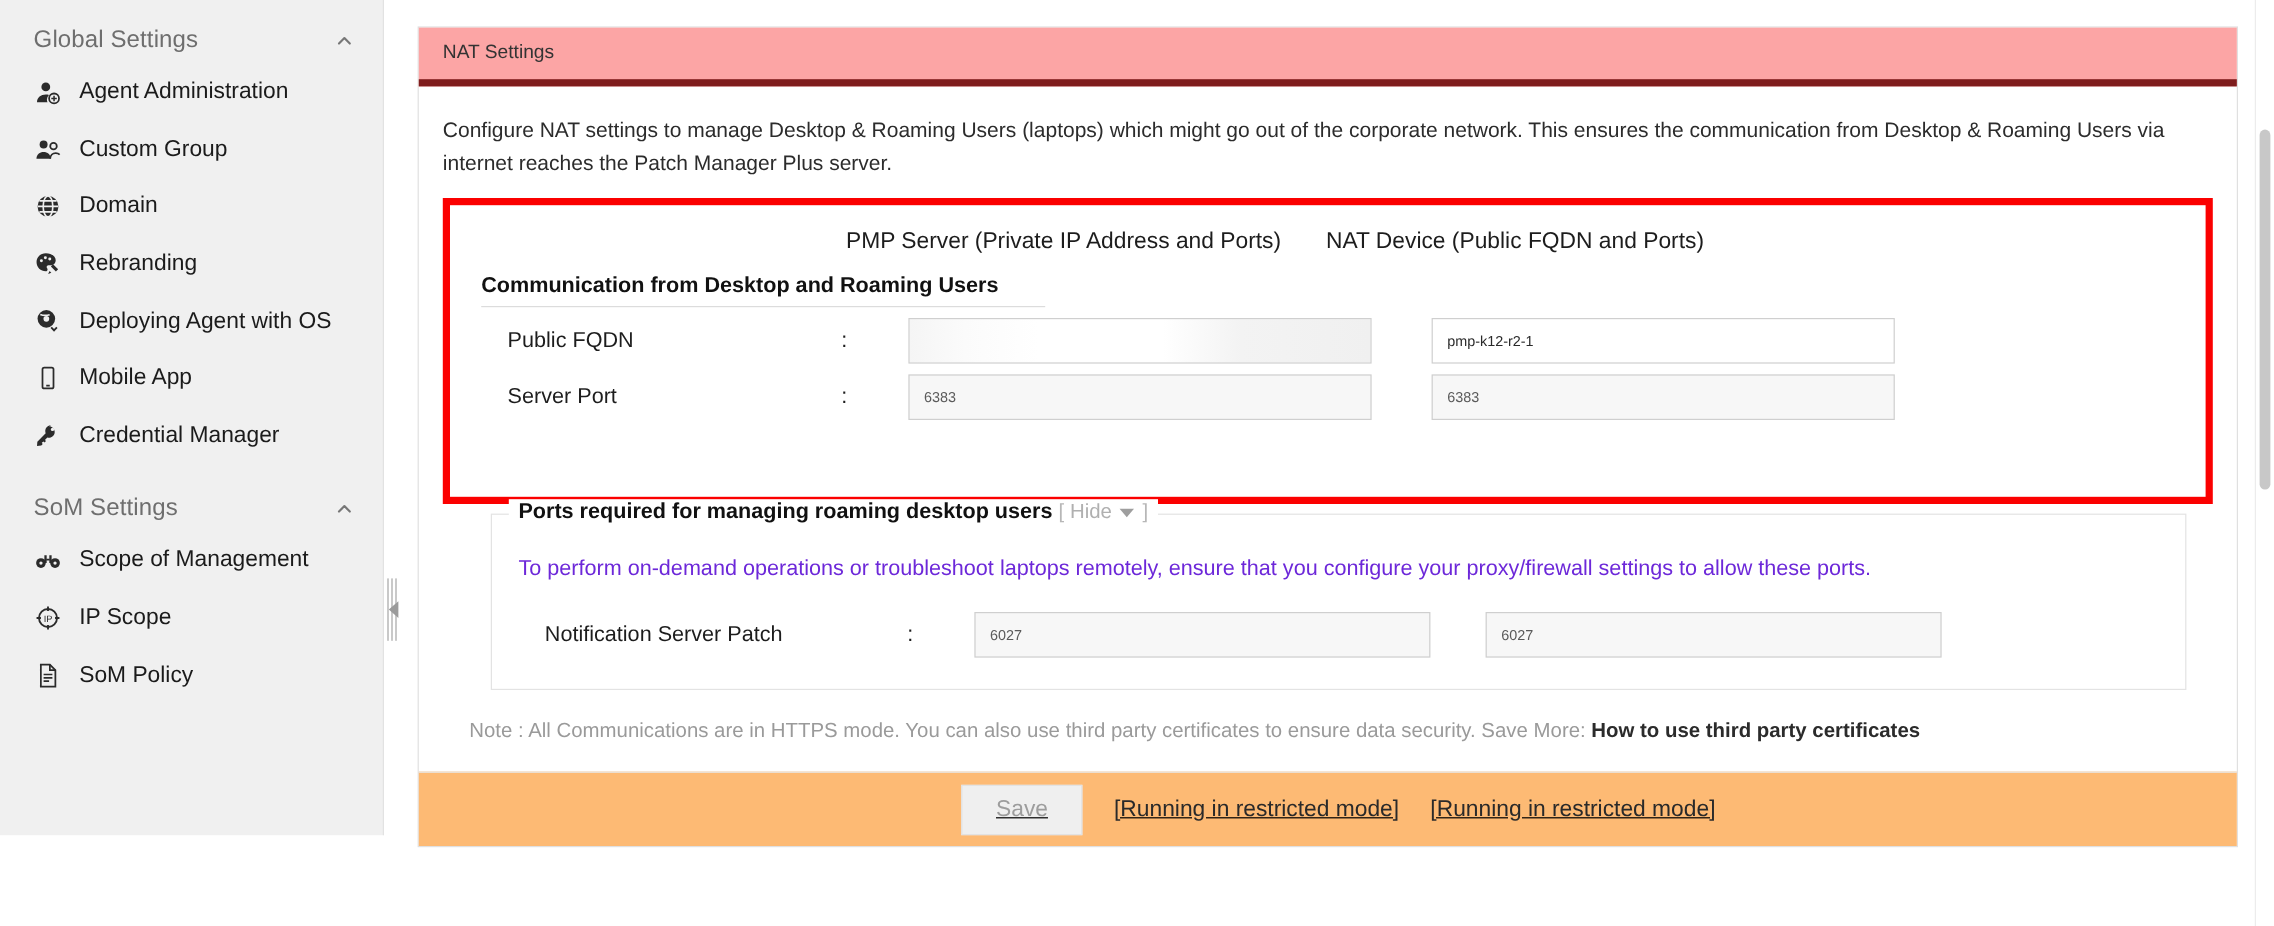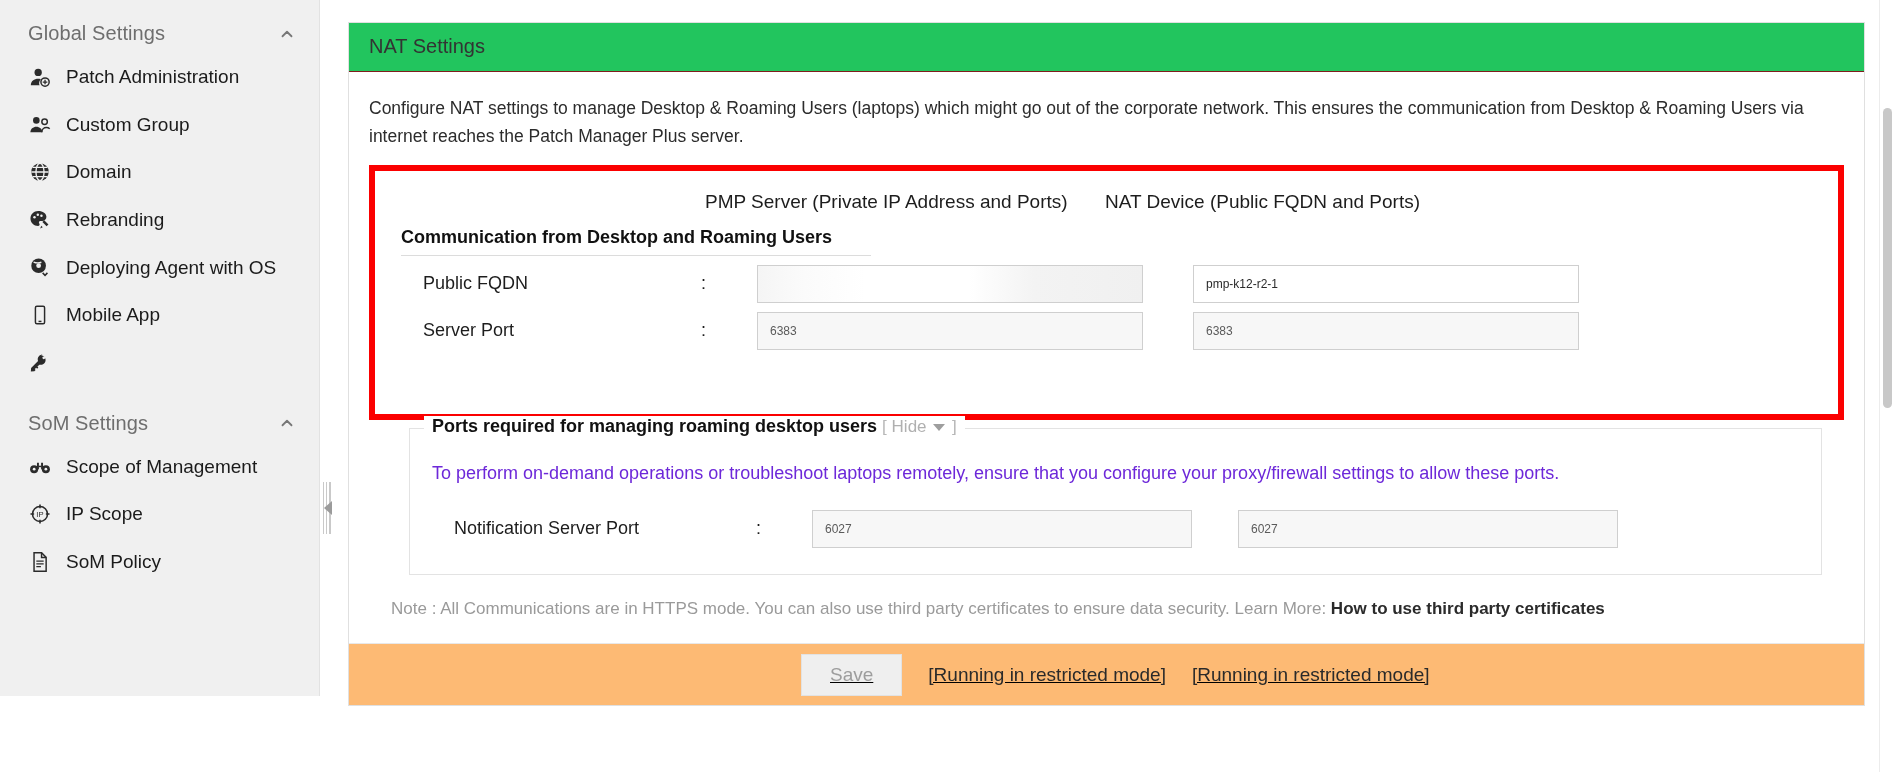--- a/index.html
+++ b/index.html
@@ -86,24 +86,24 @@
     position: relative;
     overflow: hidden;
   }
   .card {
     border: 1px solid #e0e0e0;
     background: #ffffff;
     height: 684px;
     position: relative;
   }
   .card-head {
-    background: #22c55e;
-    border-bottom: 1px solid #7f1d1d;
+    background: #fca5a5;
+    border-bottom: 6px solid #7f1d1d;
     padding: 12px 20px 13px 20px;
-    font-size: 20px;
+    font-size: 16px;
     color: #333333;
   }
   .card-body { padding: 18px 20px 0 20px; position: relative; }
   .desc {
     font-size: 17.5px;
     line-height: 1.62;
     color: #2c2c2c;
     max-width: 1500px;
     margin: 4px 0 6px 0;
   }
@@ -289,21 +289,21 @@
 
     <div class="nav-item">
       <span class="nav-ico">
         <svg width="22" height="22" viewBox="0 0 24 24" fill="currentColor">
             <circle cx="10" cy="7" r="4"></circle>
             <path d="M2 21c0-4.4 3.6-7 8-7 1 0 2 .14 2.9.4A6 6 0 0 0 11 18.5c0 .9.2 1.75.55 2.5H2z"></path>
             <circle cx="17.5" cy="17.5" r="4.5" fill="none" stroke="currentColor" stroke-width="1.6"></circle>
             <path d="M17.5 15v5M15 17.5h5" stroke="currentColor" stroke-width="1.4" fill="none"></path>
           </svg>
       </span>
-      <span class="nav-label">Patch Administration</span>
+      <span class="nav-label">Agent Administration</span>
     </div>
 
     <div class="nav-item">
       <span class="nav-ico">
         <svg width="22" height="22" viewBox="0 0 24 24" fill="currentColor">
             <circle cx="8" cy="7" r="3.6"></circle>
             <path d="M1.5 20c0-3.8 3-6.2 6.5-6.2s6.5 2.4 6.5 6.2z"></path>
             <circle cx="17" cy="8.5" r="3" fill="none" stroke="currentColor" stroke-width="1.6"></circle>
             <path d="M14 20c0-3.2 2.3-5.2 5-5.2 1.4 0 2.7.5 3.6 1.4" fill="none" stroke="currentColor" stroke-width="1.6"></path>
           </svg>
@@ -358,20 +358,21 @@
       <span class="nav-label">Mobile App</span>
     </div>
 
     <div class="nav-item">
       <span class="nav-ico">
         <svg width="22" height="22" viewBox="0 0 24 24" fill="currentColor">
             <path d="M14.8 2.6c-2.9 0-5.3 2.4-5.3 5.3 0 .7.15 1.4.4 2L2.3 17.5l-.3 3.9 3.9-.3 1.3-1.5-.9-1 1.6-1.3.9 1 1.4-1.3-1-1.1 2.2-2.1c.5.15 1 .22 1.4.22 2.9 0 5.3-2.4 5.3-5.3s-2.4-5.3-5.3-5.3z"></path>
             <circle cx="16.1" cy="6.4" r="1.5" fill="#f0f0f0"></circle>
           </svg>
       </span>
+      <span class="nav-label">Credential Manager</span>
     </div>
 
     <div class="sec-gap"></div>
 
     <div class="sec-head">
       <span>SoM Settings</span>
       <span class="chev">
         <svg width="18" height="18" viewBox="0 0 24 24" fill="none" stroke="currentColor" stroke-width="2.4" stroke-linecap="round" stroke-linejoin="round">
             <polyline points="6 15 12 9 18 15"></polyline>
           </svg>
@@ -465,29 +466,29 @@
               <span class="cap">[</span>
               <span>Hide</span>
               <span class="caret-dn"></span>
               <span class="cap">]</span>
             </span>
           </div>
 
           <div class="fs-text">To perform on-demand operations or troubleshoot laptops remotely, ensure that you configure your proxy/firewall settings to allow these ports.</div>
 
           <div class="frow fs-row">
-            <div class="lbl">Notification Server Port</div>
+            <div class="lbl">Notification Server Patch</div>
             <div class="colon">:</div>
             <input class="inp sp" value="6027" style="">
             <input class="inp" value="6027" style="">
           </div>
         </div>
 
         <div class="note">
-          <span class="nlbl">Note : </span><span>All Communications are in HTTPS mode. You can also use third party certificates to ensure data security. Learn More: </span><b>How to use third party certificates</b>
+          <span class="nlbl">Note : </span><span>All Communications are in HTTPS mode. You can also use third party certificates to ensure data security. Save More: </span><b>How to use third party certificates</b>
         </div>
 
       </div>
 
       <div class="footer">
         <button class="btn-save">Save</button>
         <span class="status">[Running in restricted mode]</span>
         <span class="status">[Running in restricted mode]</span>
       </div>
 

